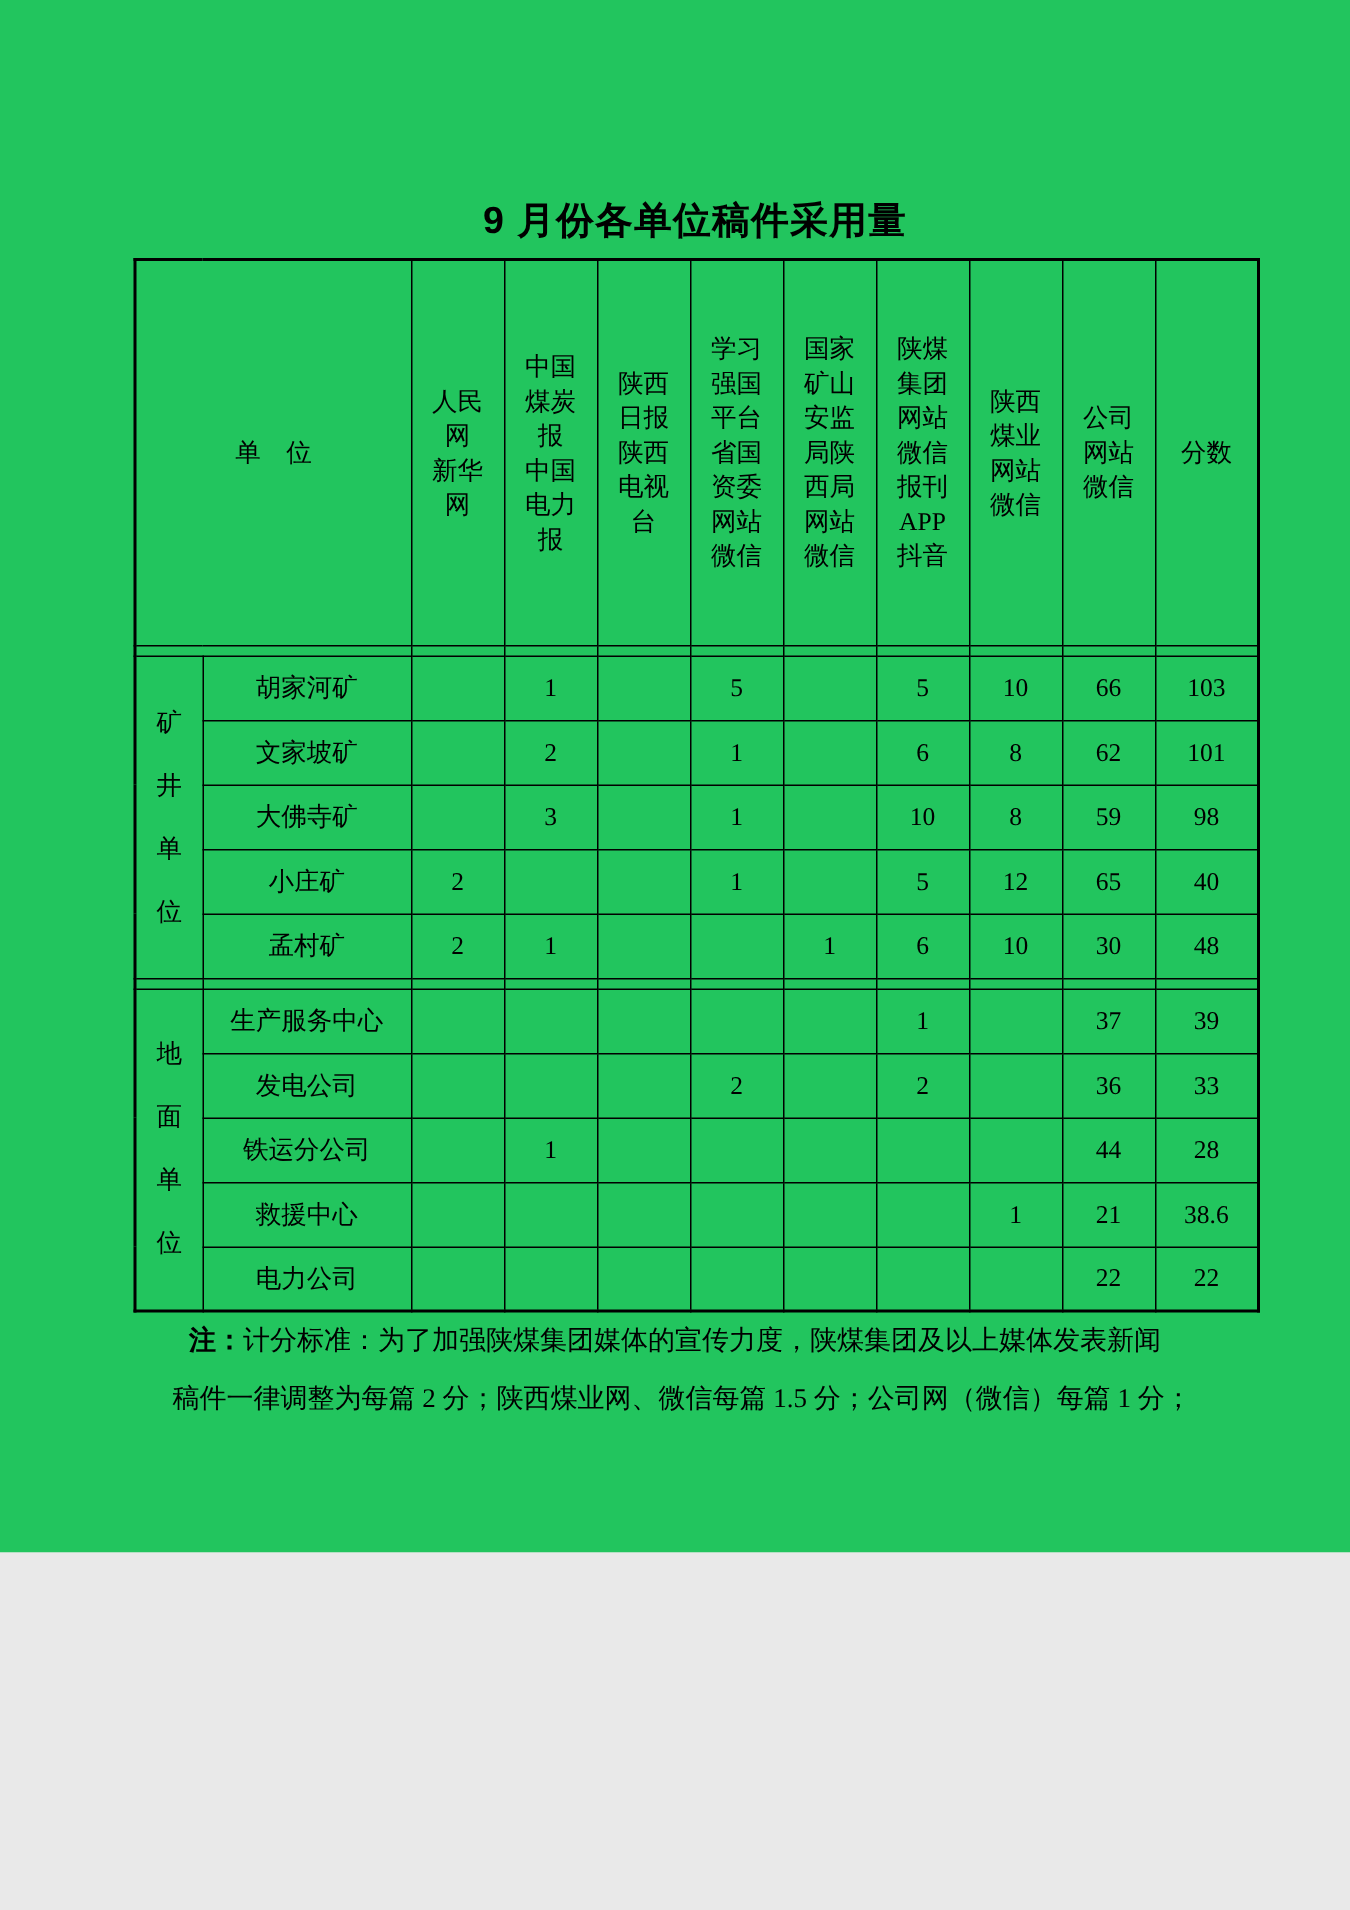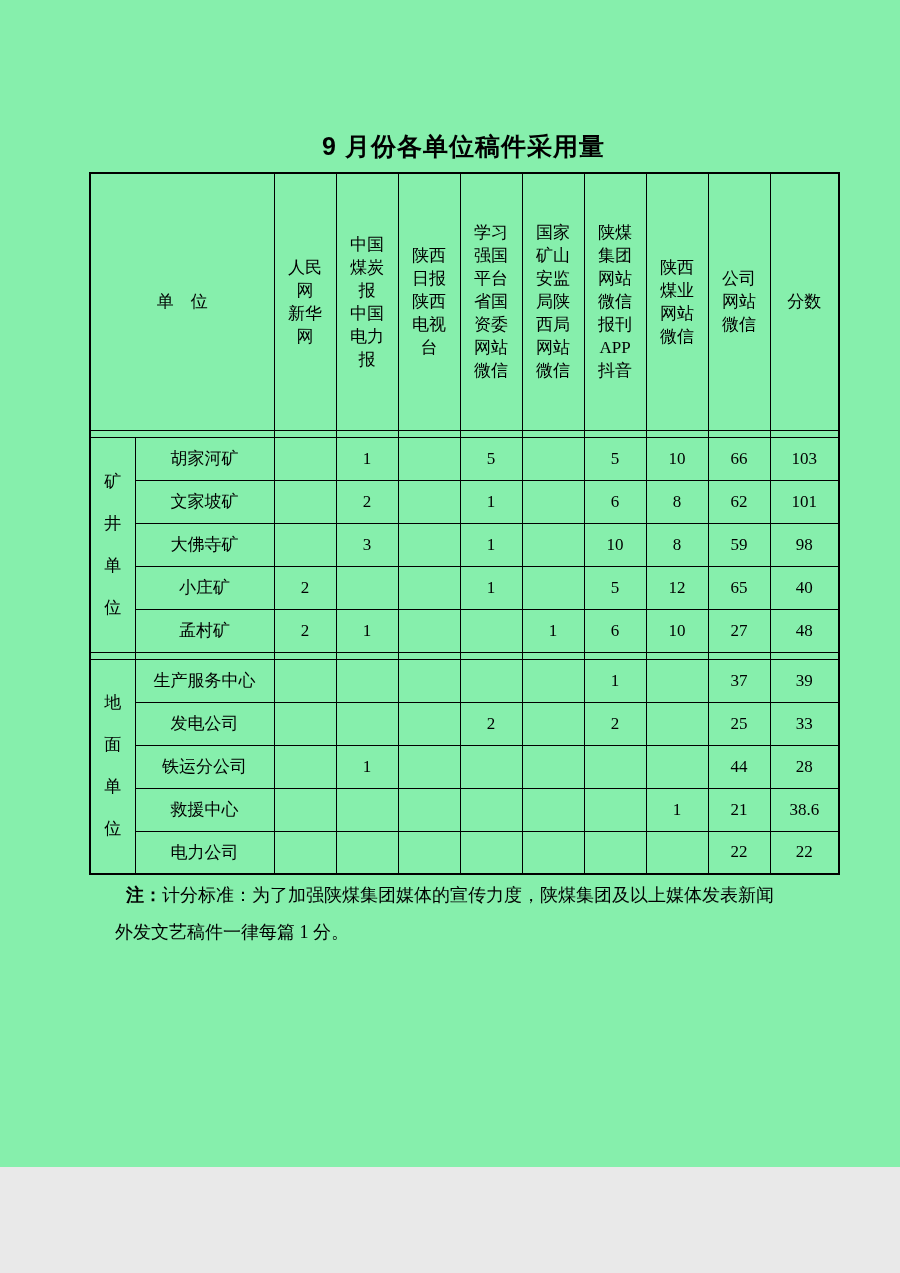--- a/index.html
+++ b/index.html
@@ -1,22 +1,22 @@
 <!DOCTYPE html>
 <html><head>
 <meta charset="utf-8">
 <style>
   * { margin: 0; padding: 0; box-sizing: border-box; }
   html, body { background: #e9e9e9; }
   .page {
     position: relative;
     width: 900px;
-    height: 1167px;
+    height: 1035px;
     margin: 0 auto;
-    background: #86efac;
+    background: #22c55e;
     color: #000000;
     font-family: "Liberation Serif", serif;
     overflow: hidden;
   }
   .title {
     position: absolute;
     top: 130px;
     left: 89px;
     width: 749px;
     text-align: center;
@@ -69,21 +69,21 @@
   td.value-cell, td.score-cell { font-size: 17px; }
   .note {
     position: absolute;
     left: 115px;
     top: 877px;
     width: 732px;
     font-size: 18px;
     line-height: 37px;
   }
   .note-line { white-space: nowrap; }
-  .note-line.first { padding-left: 11px; }
+  .note-line.first { padding-left: 11px; font-family: Liberation Mono, monospace; }
   .note-label { font-weight: bold; }
   .page-num {
     position: absolute;
     left: 116px;
     top: 1180px;
     font-size: 17px;
     letter-spacing: 4px;
   }
 </style>
 </head>
@@ -224,21 +224,21 @@
     </tr>
     <tr class="body-row">
       <td class="unit-cell">孟村矿</td>
       <td class="value-cell">2</td>
       <td class="value-cell">1</td>
       <td class="value-cell"></td>
       <td class="value-cell"></td>
       <td class="value-cell">1</td>
       <td class="value-cell">6</td>
       <td class="value-cell">10</td>
-      <td class="value-cell">27</td>
+      <td class="value-cell">30</td>
       <td class="score-cell">48</td>
     </tr>
 
     <tr class="spacer">
       <td></td>
           <td></td>
       <td></td>
           <td></td>
           <td></td>
       <td></td>
@@ -267,21 +267,21 @@
     </tr>
     <tr class="body-row">
       <td class="unit-cell">发电公司</td>
       <td class="value-cell"></td>
       <td class="value-cell"></td>
       <td class="value-cell"></td>
       <td class="value-cell">2</td>
       <td class="value-cell"></td>
       <td class="value-cell">2</td>
       <td class="value-cell"></td>
-      <td class="value-cell">25</td>
+      <td class="value-cell">36</td>
       <td class="score-cell">33</td>
     </tr>
     <tr class="body-row">
       <td class="unit-cell">铁运分公司</td>
       <td class="value-cell"></td>
       <td class="value-cell">1</td>
       <td class="value-cell"></td>
       <td class="value-cell"></td>
       <td class="value-cell"></td>
       <td class="value-cell"></td>
@@ -311,18 +311,18 @@
       <td class="value-cell"></td>
       <td class="value-cell"></td>
       <td class="value-cell">22</td>
       <td class="score-cell">22</td>
     </tr>
   </tbody>
     </table>
 
   <div class="note">
     <div class="note-line first"><span class="note-label">注：</span><span>计分标准：为了加强陕煤集团媒体的宣传力度，陕煤集团及以上媒体发表新闻</span></div>
-    <div class="note-line">外发文艺稿件一律每篇 1 分。</div>
+    <div class="note-line">稿件一律调整为每篇 2 分；陕西煤业网、微信每篇 1.5 分；公司网（微信）每篇 1 分；</div>
   </div>
 
   <div class="page-num">- 2 -</div>
 
 </div>
 
 </body></html>

